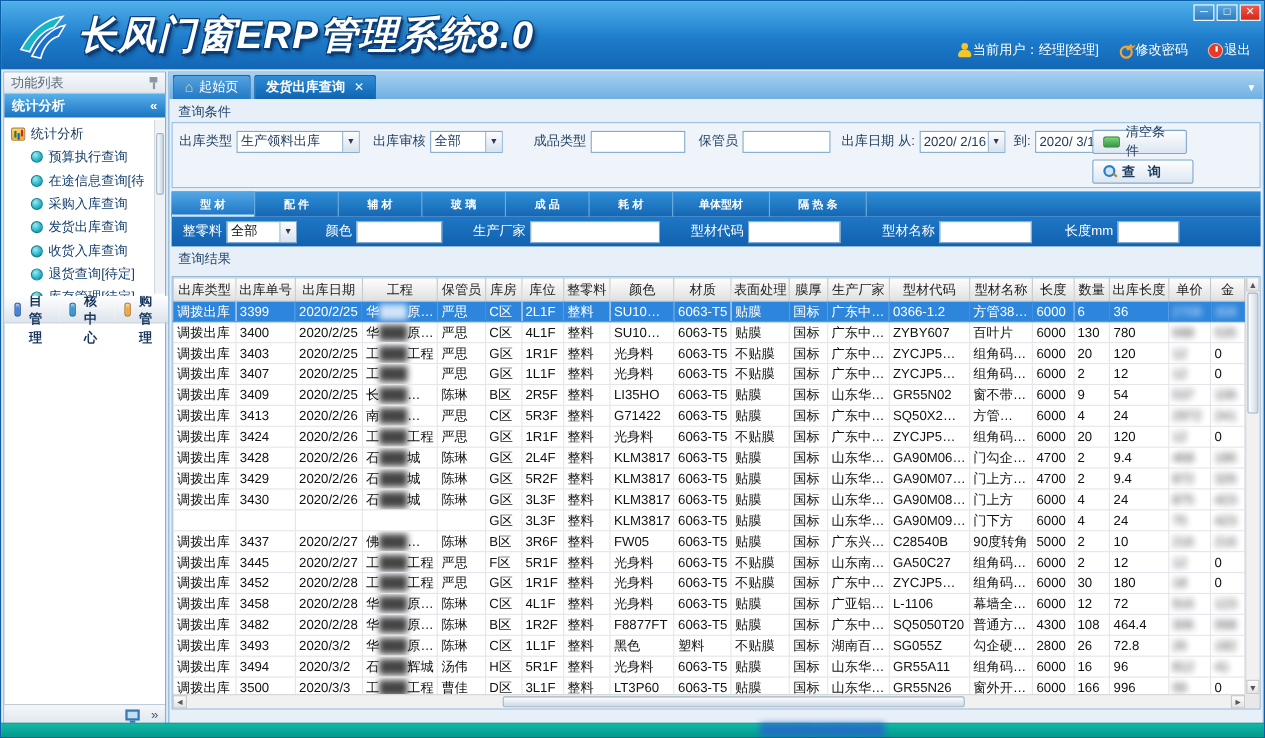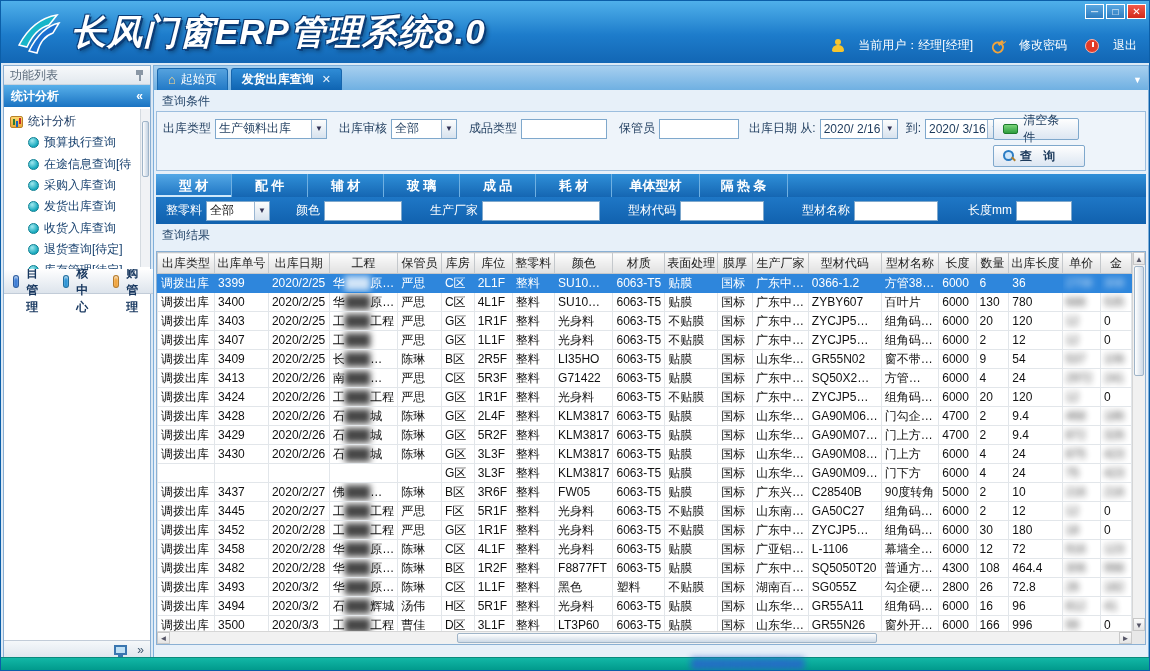--- a/index.html
+++ b/index.html
@@ -13,21 +13,21 @@
   .win-btn { width:19px; height:15px; background:linear-gradient(#5aa7e0,#2d7cc0); border:1px solid #fff;
     color:#fff; font-size:10px; line-height:13px; text-align:center; cursor:pointer; }
   .win-btn.close { background:linear-gradient(#f25a4a,#d2281a); }
   .logo-wrap { position:absolute; left:14px; top:8px; display:flex; align-items:center; gap:10px; }
   .logo-swoosh { width:46px; height:44px; }
   .app-title { font-size:35px; font-weight:bold; font-style:italic; color:#fff;
     text-shadow:2px 2px 0 #0b3d78, -1px -1px 0 #0b3d78, 1px -1px 0 #0b3d78, -1px 1px 0 #0b3d78, 3px 3px 4px rgba(0,0,0,.4);
     letter-spacing:1px; }
   .userbar { position:absolute; right:14px; top:36px; display:flex; align-items:center; gap:18px;
     color:#fff; font-size:12px; }
-  .userbar .item { display:flex; align-items:center; gap:14px; cursor:pointer; }
+  .userbar .item { display:flex; align-items:center; gap:1px; cursor:pointer; }
   .icon-person { width:13px; height:13px; position:relative; }
   .icon-person::before { content:""; position:absolute; left:3.5px; top:0; width:6px; height:6px; border-radius:50%; background:#f6c52e; }
   .icon-person::after { content:""; position:absolute; left:0.5px; top:6px; width:12px; height:7px; border-radius:6px 6px 2px 2px; background:#f6c52e; }
   .icon-key { width:14px; height:14px; position:relative; transform:rotate(-40deg); }
   .icon-key::before { content:""; position:absolute; left:0; top:2px; width:8px; height:8px; border:2.5px solid #f0a43c; border-radius:50%; }
   .icon-key::after { content:""; position:absolute; left:8px; top:5px; width:6px; height:2.5px; background:#f0a43c; box-shadow:3px 2px 0 -1px #f0a43c; }
   .icon-power { width:14px; height:14px; border-radius:50%; background:#e23b28; position:relative; border:1px solid #ffb3a8; }
   .icon-power::before { content:""; position:absolute; left:5.5px; top:2px; width:2px; height:5px; background:#fff; }
 
   
@@ -83,21 +83,21 @@
   .radio.checked .circ::after { content:""; position:absolute; left:2.5px; top:2.5px; width:4px; height:4px; border-radius:50%; background:#1d6fc2; }
   .btn { position:absolute; height:22px; display:flex; align-items:center; gap:5px; padding:0 9px;
     background:linear-gradient(#fefefe,#dce6f2); border:1px solid #7fa8cc; border-radius:2px; font-size:12px; color:#1c3a5c; cursor:pointer; }
   .btn-clear { right:66px; top:6px; width:86px; }
   .btn-search { right:60px; top:33px; width:92px; font-weight:bold; letter-spacing:4px; }
   .ico-eraser { width:16px; height:10px; background:linear-gradient(#7bd47b,#2e9e3e); border:1px solid #1d7a2c; border-radius:2px; }
   .ico-mag { width:12px; height:12px; position:relative; }
   .ico-mag::before { content:""; position:absolute; left:0; top:0; width:7px; height:7px; border:2px solid #2b7cc4; border-radius:50%; background:#cfe6fa; }
   .ico-mag::after { content:""; position:absolute; left:8px; top:8px; width:5px; height:2px; background:#b08030; transform:rotate(45deg); }
 
-  .mat-tabs { height:23px; margin:3px 2px 0 2px; background:linear-gradient(#2f8fd8,#1566b2); display:flex; color:#fff; font-size:13px; font-weight:bold;font-family:Liberation Serif, serif; }
+  .mat-tabs { height:23px; margin:3px 2px 0 2px; background:linear-gradient(#2f8fd8,#1566b2); display:flex; color:#fff; font-size:10px; font-weight:bold; }
   .mat-tab { width:76px; display:flex; align-items:center; justify-content:center; border-right:1px solid #6fb0e2; cursor:pointer; white-space:nowrap; }
   .mat-tab.wide { width:88px; }
   .mat-tab.active { background:linear-gradient(#54a8e6,#1d74c2); box-shadow:inset 0 -2px 0 #cfe8fb; }
   .sub-filter { height:27px; margin:0 2px; background:linear-gradient(#1e77c6,#1161ae); display:flex; align-items:center; font-size:12px; color:#fff; padding:0 10px; gap:4px; }
   .sub-filter label { white-space:nowrap; }
 
   .results-label { font-size:12px; color:#26466a; padding:3px 8px 1px; }
   .table-wrap { position:absolute; left:2px; right:2px; top:185px; bottom:13px; background:#fff; border:1px solid #8ab0d4; overflow:hidden; }
   .grid-viewport { position:absolute; left:0; top:0; right:13px; bottom:13px; overflow:hidden; }
   table { border-collapse:collapse; table-layout:fixed; font-size:12px; }
@@ -285,21 +285,21 @@
           <label>出库类型</label>
           <div class="combo" style="width:112px">
             <span class="val">生产领料出库</span>
               <span class="arrow">▼</span>
           </div>
           <label style="margin-left:12px">出库审核</label>
           <div class="combo" style="width:66px">
             <span class="val">全部</span>
               <span class="arrow">▼</span>
           </div>
-          <label style="margin-left:12px">成品类型</label>
+          <label style="margin-left:28px">成品类型</label>
           <input class="tb" style="width: 86px;">
           <label style="margin-left:12px">保管员</label>
           <input class="tb" style="width: 80px;">
           <label style="margin-left:10px">出库日期 从:</label>
           <div class="combo" style="width:78px">
             <span class="val">2020/ 2/16</span>
               <span class="arrow">▼</span>
           </div>
           <label style="margin-left:8px">到:</label>
           <div class="combo" style="width:78px">

